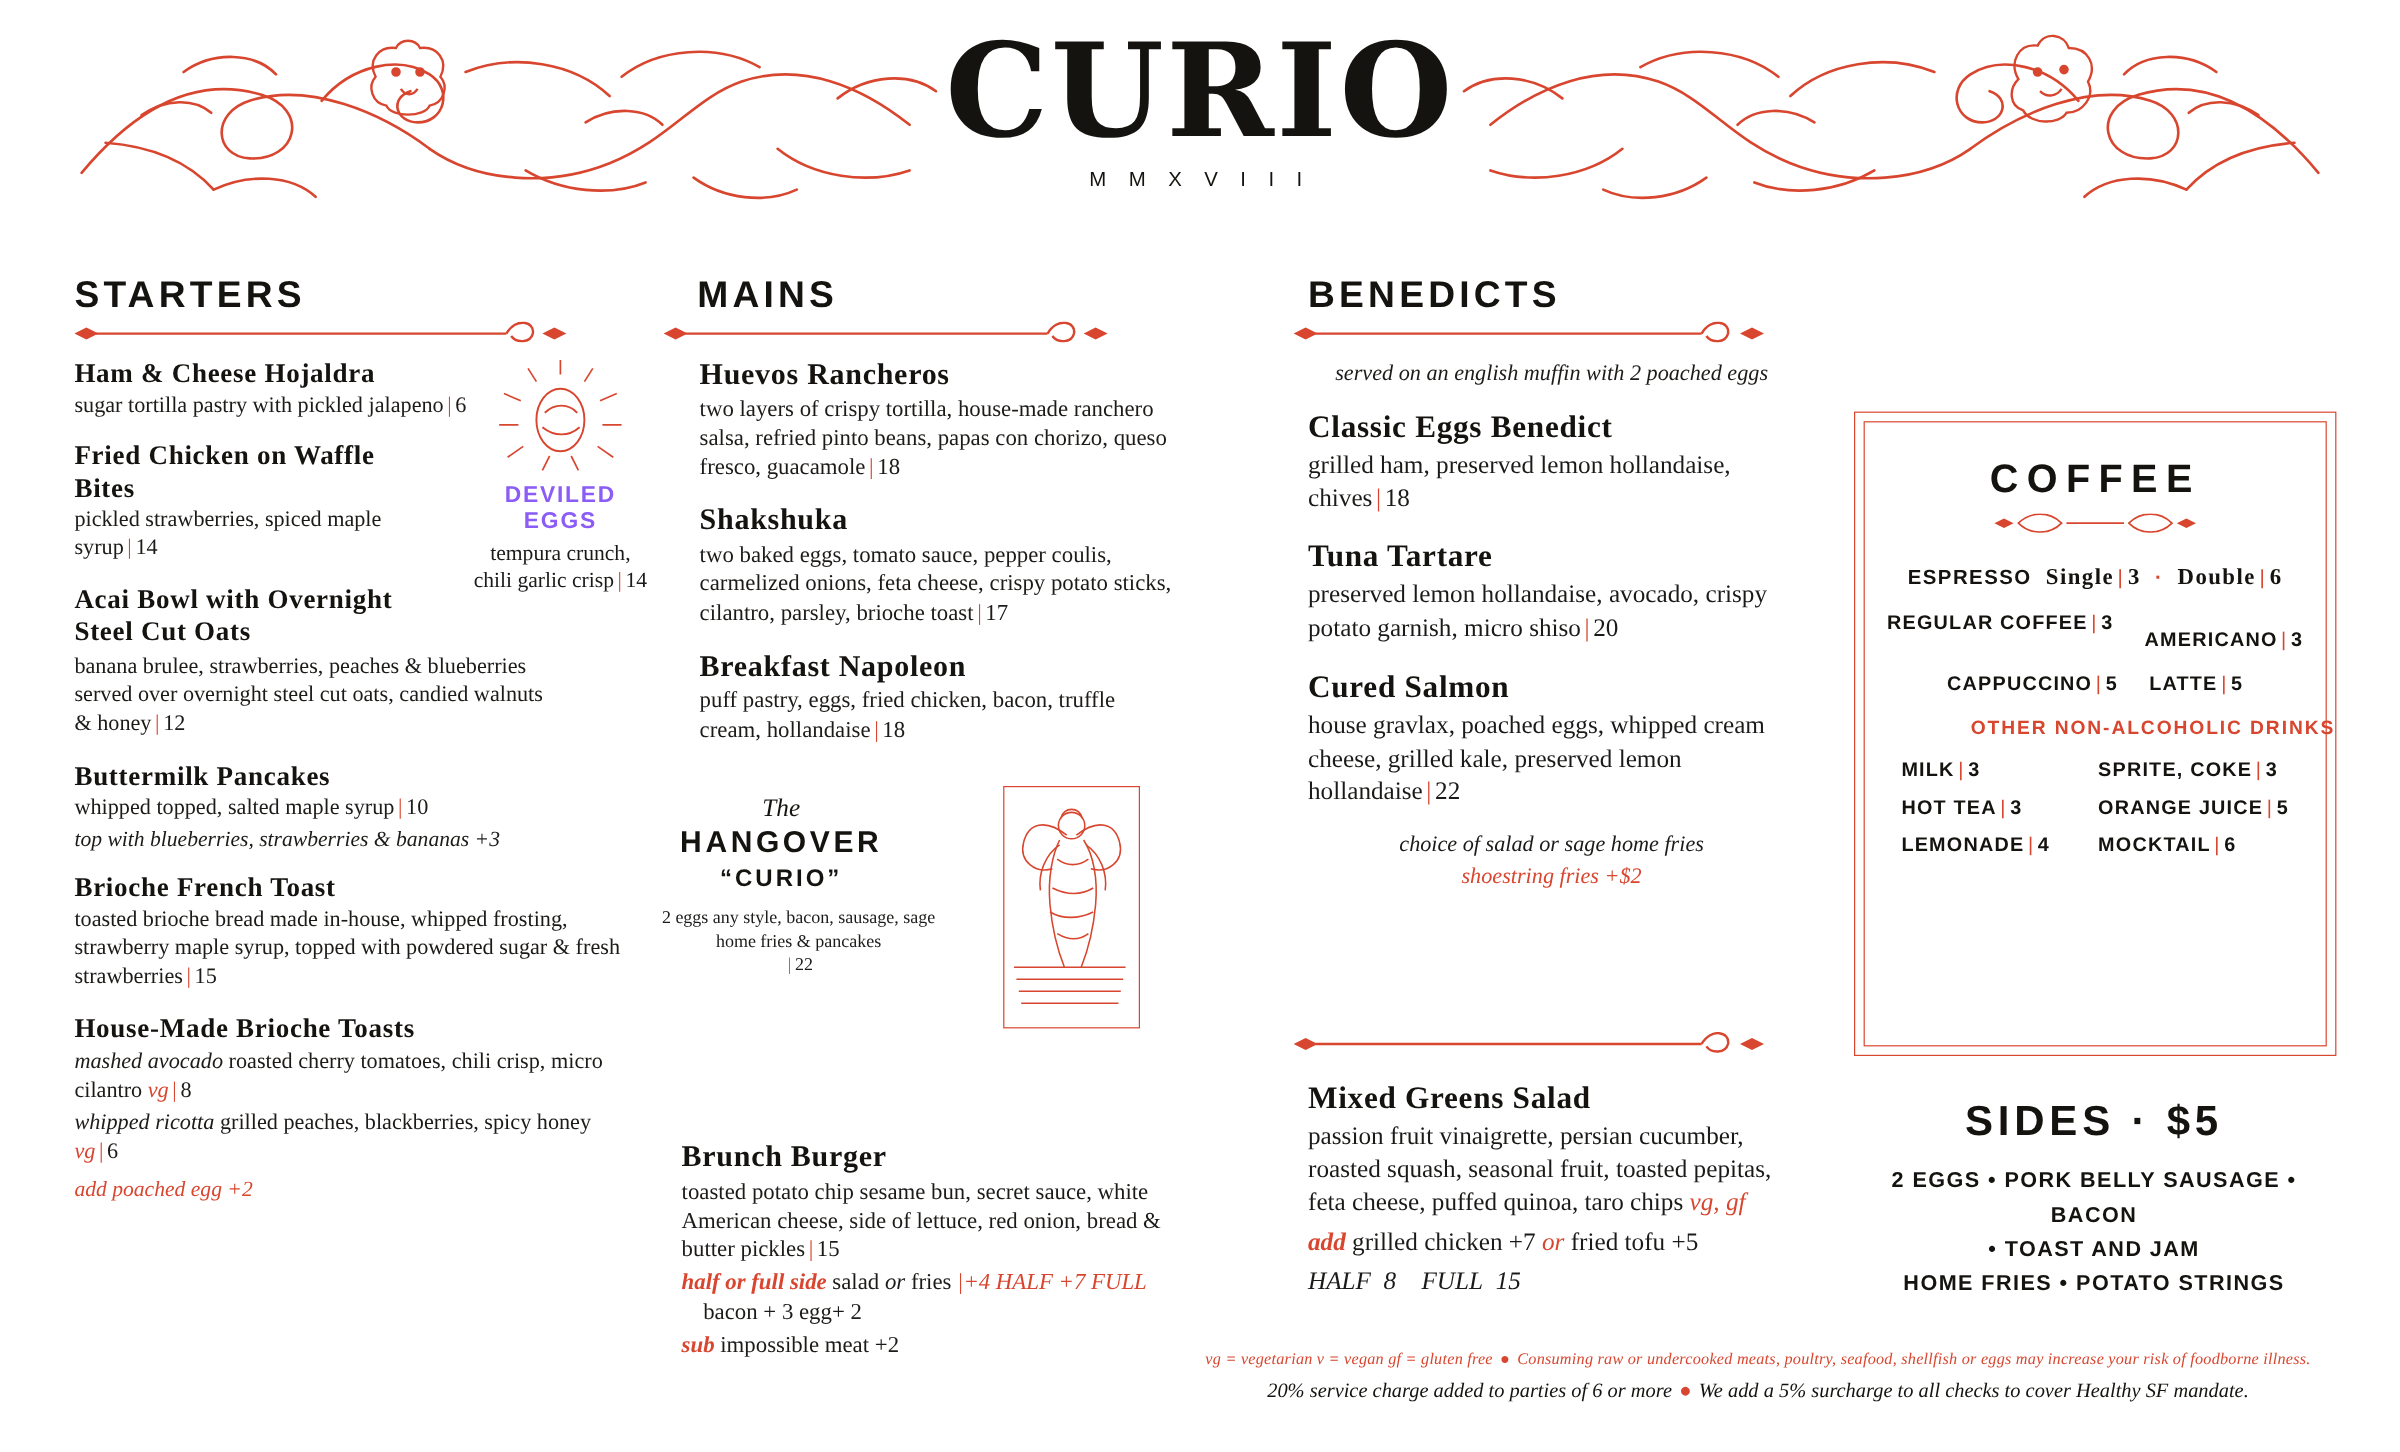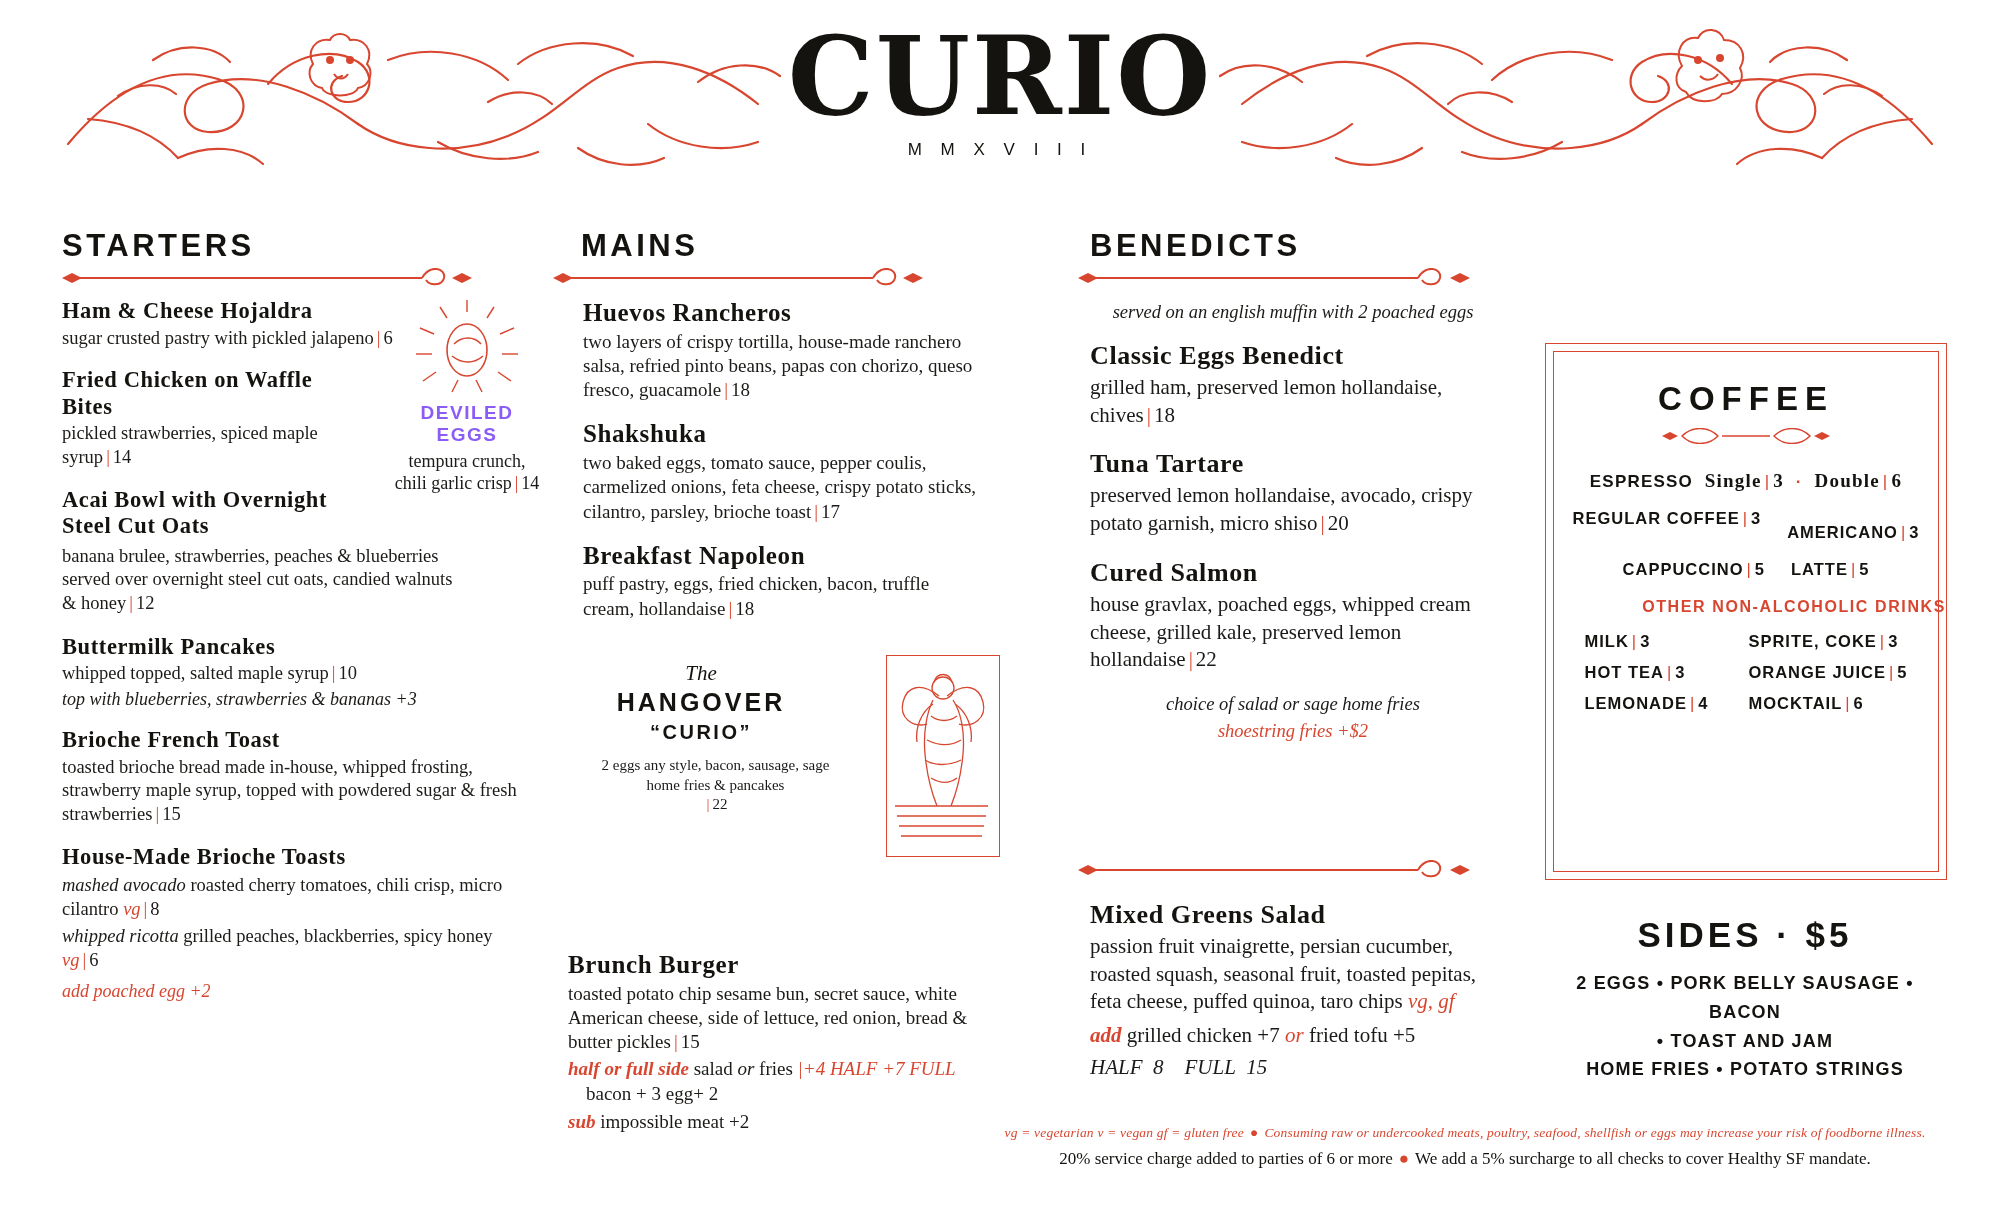--- a/index.html
+++ b/index.html
@@ -91,21 +91,21 @@
     font-family:"Liberation Sans", sans-serif;
     font-weight:bold;font-size:19px;letter-spacing:1.5px;color:#8b5cf6;
     line-height:1.15;margin-top:4px;
   }
   .deviled-desc{
     font-family:"Liberation Serif", serif;font-size:18px;line-height:1.25;margin-top:4px;
   }
 
   
   .hangover{
-    position:absolute;left:570px;top:655px;width:430px;height:205px;
+    position:absolute;left:520px;top:655px;width:430px;height:205px;
   }
   .hangover-left{position:absolute;left:0;top:6px;width:262px;text-align:center;}
   .hangover-the{
     font-family:"Liberation Serif", serif;font-style:italic;font-size:21px;color:#15130f;
   }
   .hangover-title{
     font-family:"Liberation Sans", sans-serif;font-weight:bold;font-size:25px;letter-spacing:3px;color:#15130f;margin-top:2px;
   }
   .hangover-quote{
     font-family:"Liberation Sans", sans-serif;font-weight:bold;font-size:20px;letter-spacing:2.5px;color:#15130f;margin-top:4px;
@@ -154,21 +154,21 @@
     font-family:"Liberation Sans", sans-serif;font-weight:bold;font-size:18px;letter-spacing:1.2px;color:#15130f;
     line-height:1.6;margin-top:14px;
   }
 
   
   .footer{position:absolute;left:980px;top:1125px;width:970px;text-align:center;}
   .footer-1{
     font-family:"Liberation Serif", serif;font-style:italic;font-size:13.5px;color:#d8462f;letter-spacing:.2px;
   }
   .footer-2{
-    font-family:"Liberation Serif", serif;font-size:17px;color:#15130f;margin-top:8px;
+    font-family:"Liberation Serif", serif;font-style:italic;font-size:17px;color:#15130f;margin-top:8px;
   }
   .dot{color:#d8462f;padding:0 6px;}
 
   .benedict-note{
     font-family:"Liberation Serif", serif;font-style:italic;font-size:18.5px;color:#1d1b18;
     text-align:center;margin:14px 0 18px 0;
   }
   .benedict-choice{
     font-family:"Liberation Serif", serif;font-style:italic;font-size:18.5px;text-align:center;margin-top:8px;
   }
@@ -257,21 +257,21 @@
       <svg width="430" height="20" viewBox="0 0 430 20">
         <path d="M0,10 l10,-5 l10,5 l-10,5 z" fill="#d8462f"></path>
         <line x1="18" y1="10" x2="360" y2="10" stroke="#d8462f" stroke-width="2"></line>
         <path d="M360,10 c8,-14 24,-10 22,0 c-2,8 -14,8 -18,2" fill="none" stroke="#d8462f" stroke-width="2"></path>
         <path d="M390,10 l10,-5 l10,5 l-10,5 z" fill="#d8462f"></path>
       </svg>
     </div>
 
     <div class="item" style="width:400px">
       <div class="item-name">Ham &amp; Cheese Hojaldra</div>
-      <div class="item-desc"><span>sugar crusted pastry with pickled jalapeno</span><span class="price-sep">|</span><span>6</span></div>
+      <div class="item-desc"><span>sugar tortilla pastry with pickled jalapeno</span><span class="price-sep">|</span><span>6</span></div>
     </div>
 
     <div class="item" style="width:270px">
       <div class="item-name">Fried Chicken on Waffle Bites</div>
       <div class="item-desc"><span>pickled strawberries, spiced maple syrup</span><span class="price-sep">|</span><span>14</span></div>
     </div>
 
     <div class="item" style="width:300px">
       <div class="item-name">Acai Bowl with Overnight Steel Cut Oats</div>
     </div>

